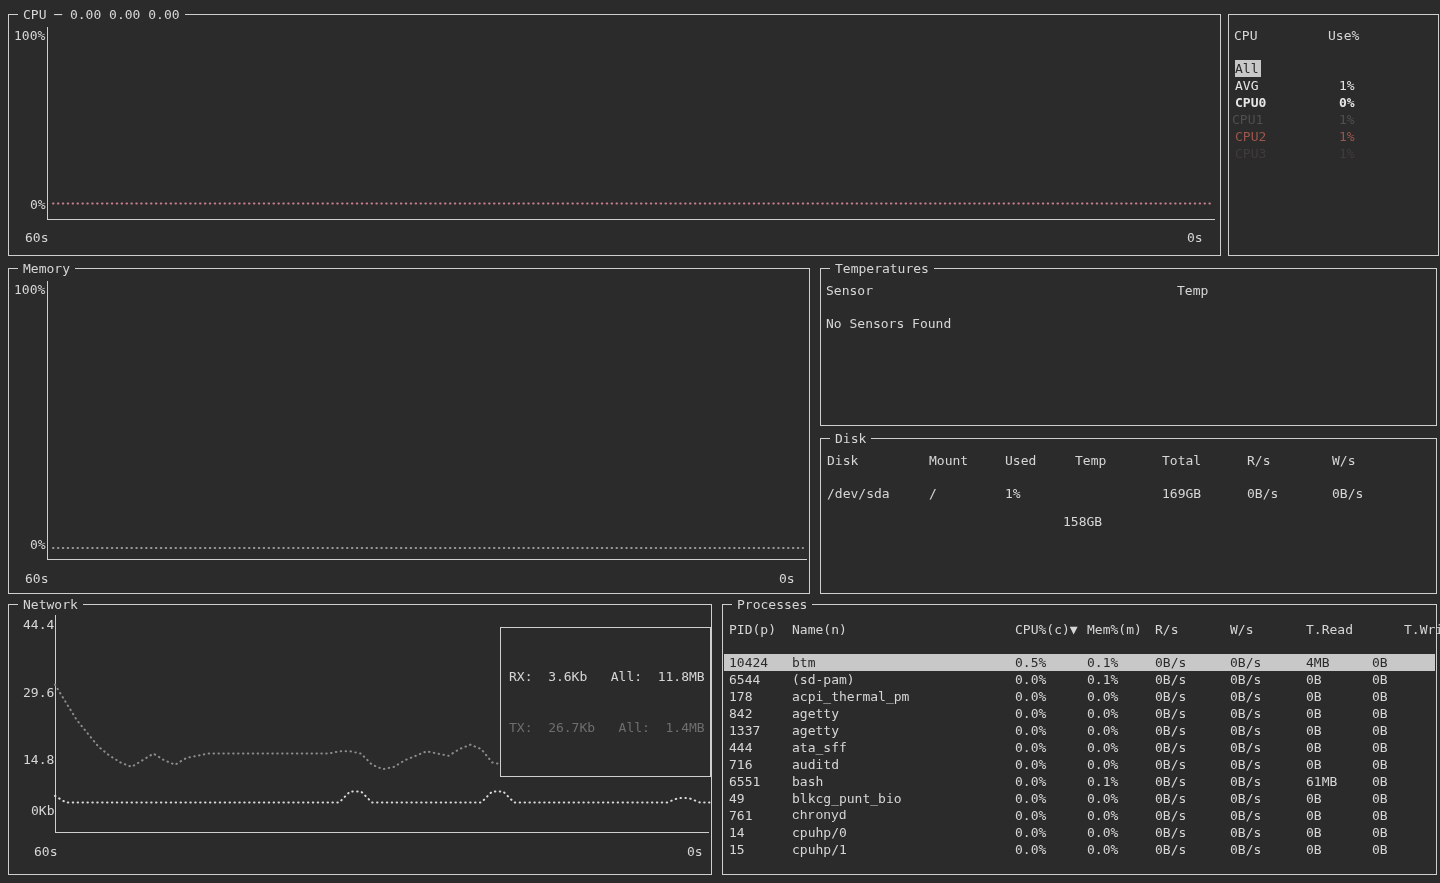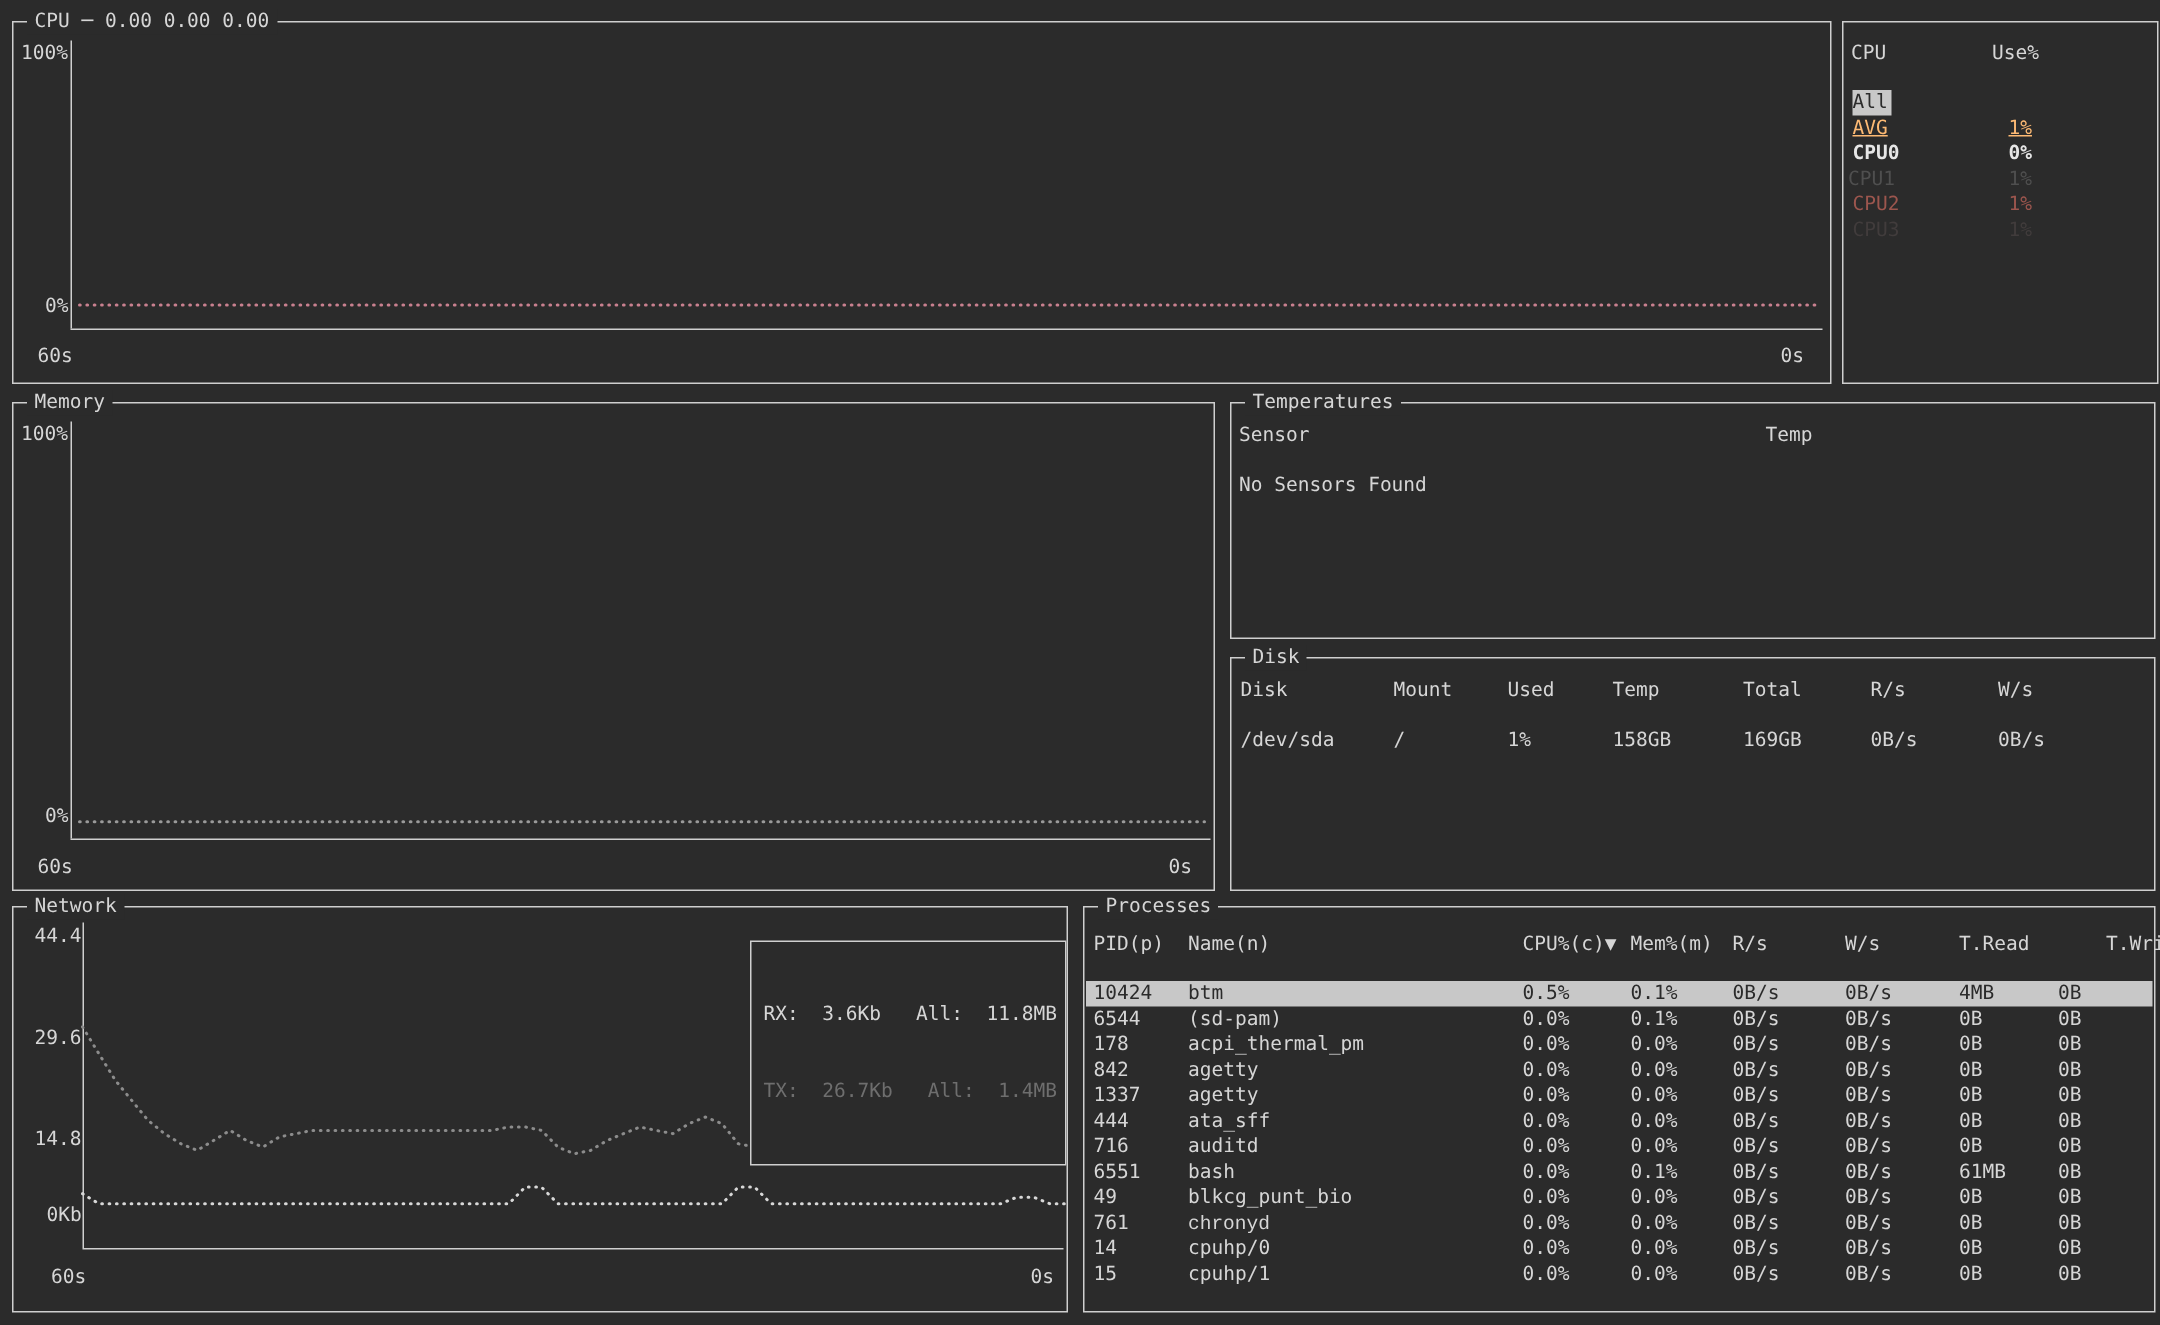--- a/index.html
+++ b/index.html
@@ -23,21 +23,21 @@
   .ln-ram{stroke:#9a9a9a;}
   .ln-rx{stroke:#d8d8d8;}
   .ln-tx{stroke:#8c8c8c;}
   .tbl{position:absolute;left:1px;right:1px;}
   .trow{position:relative;height:17px;line-height:17px;white-space:nowrap;}
   .trow span{position:absolute;white-space:pre;}
   .trow.sel{background:#c8c8c8;color:#2b2b2b;}
   .lrow{position:relative;height:17px;line-height:17px;}
   .lrow span{position:absolute;white-space:pre;}
   .sel-inline{background:#c8c8c8;color:#2b2b2b;padding:0 3px 0 0;}
-  .c-red{color:#fdba74;text-decoration:underline;}
+  .c-red{color:#e5e5e5;}
   .c-white{color:#e6e6e6;font-weight:bold;}
   .c-dim{color:#4f4f4f;}
   .c-salmon{color:#9c564e;}
   .c-faint{color:#413c3c;}
 </style>
 </head>
 <body>
 
 <div class="panel" style="left:8px;top:14px;width:1211px;height:240px;">
   <div class="panel-title">CPU ─ 0.00 0.00 0.00</div>
@@ -114,21 +114,21 @@
         <span style="left: 340px;">Total</span>
         <span style="left: 425px;">R/s</span>
         <span style="left: 510px;">W/s</span>
       </div>
     </div>
   <div class="tbl" style="top:46px;">
       <div class="trow">
         <span style="left: 5px;">/dev/sda</span>
         <span style="left: 107px;">/</span>
         <span style="left: 183px;">1%</span>
-        <span style="left: 253px;">158GB</span>
+        <span style="left: 241px; margin-top: 28px;">158GB</span>
         <span style="left: 340px;">169GB</span>
         <span style="left: 425px;">0B/s</span>
         <span style="left: 510px;">0B/s</span>
       </div>
     </div>
 </div>
 
 <div class="panel" style="left:8px;top:604px;width:702px;height:269px;">
   <div class="panel-title">Network</div>
   <span class="abs" style="left:14px;top:11px;">44.4</span>

